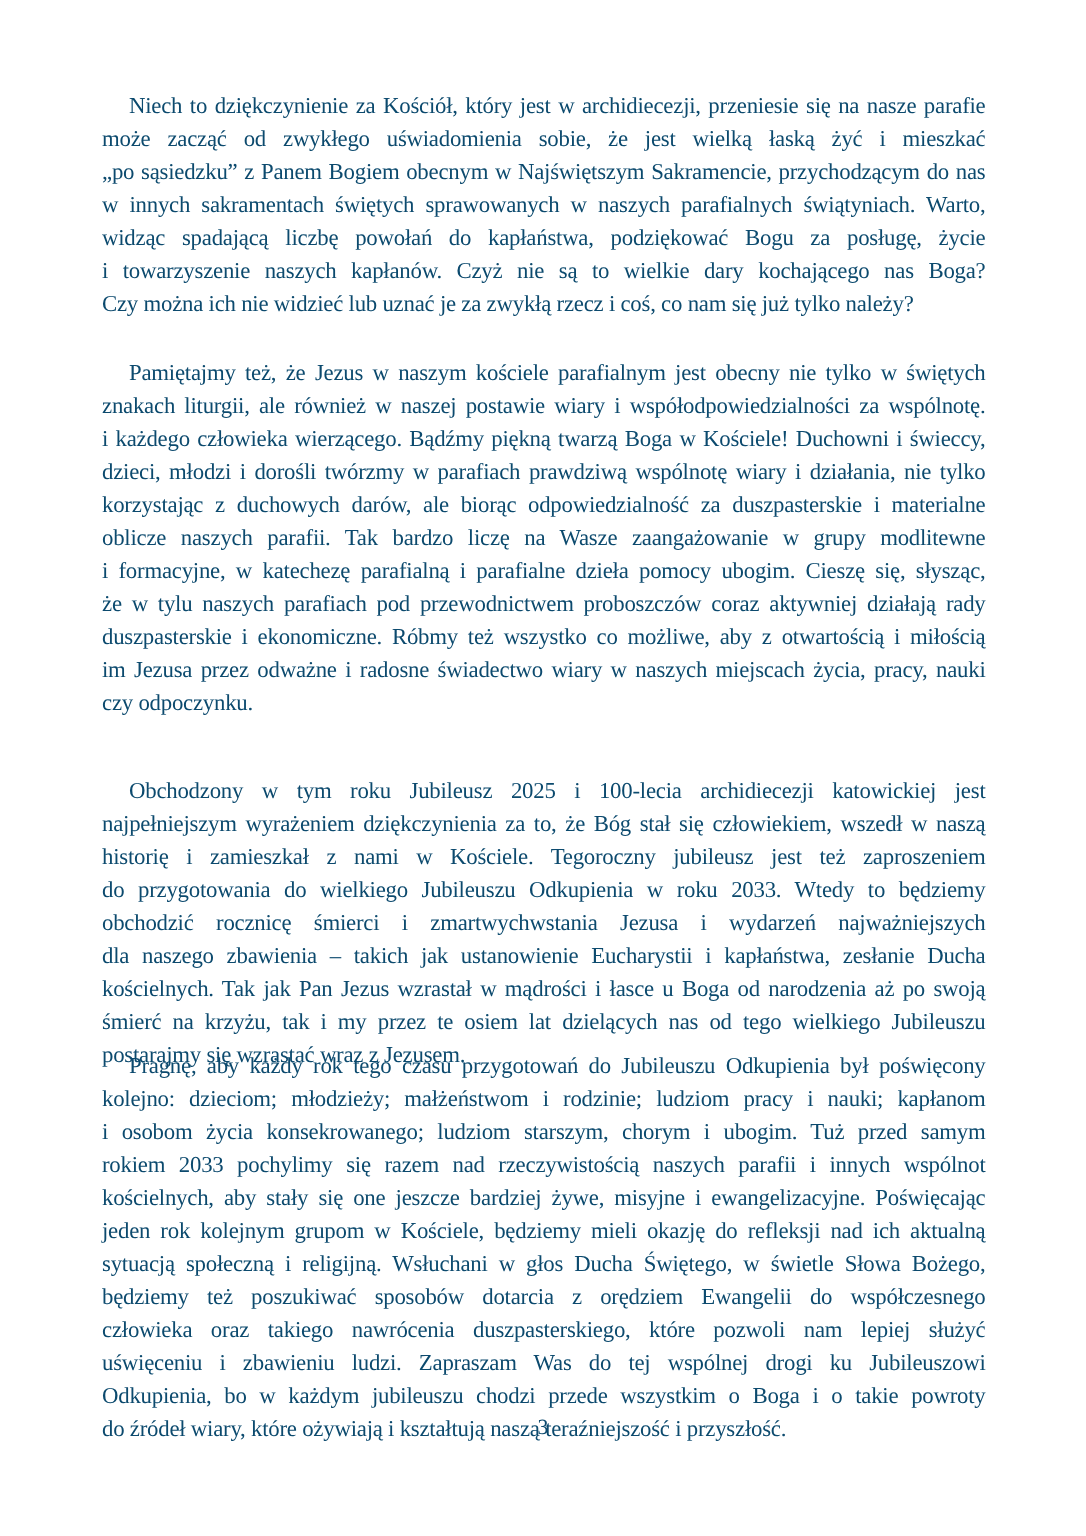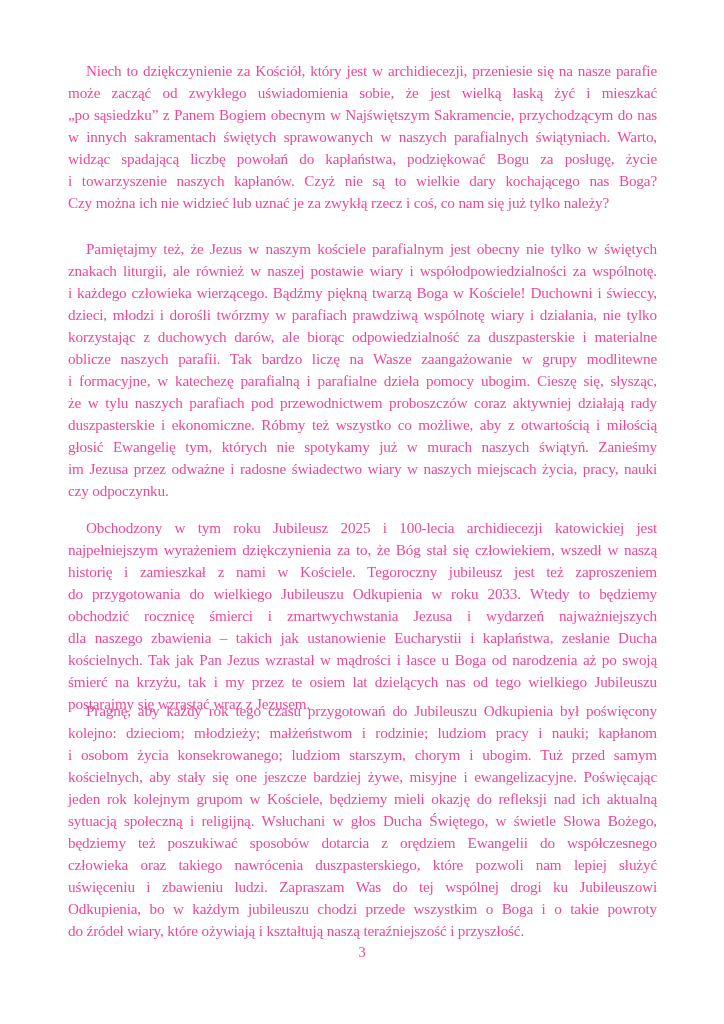--- a/index.html
+++ b/index.html
@@ -1,20 +1,20 @@
 <!DOCTYPE html>
 <html><head>
 <meta charset="utf-8">
 <style>
   html, body { margin: 0; padding: 0; background: #ffffff; }
   body { width: 724px; height: 1024px; position: relative; overflow: hidden; }
   .page {
     position: absolute; left: 0; top: 0; width: 724px; height: 1024px; background: #fff;
     font-family: "Liberation Serif", "DejaVu Serif", serif;
-    color: #ec4899;
+    color: #0c4a6e;
   }
   .para { position: absolute; left: 68px; width: 589px; }
   .line {
     display: block; height: 22px; line-height: 22px; font-size: 15.2px;
     text-align: justify; text-align-last: justify; white-space: nowrap;
     letter-spacing: -0.15px;
   }
   .line.last { text-align-last: left; }
   .line.first { padding-left: 18px; }
   .pagenum {
@@ -40,41 +40,41 @@
   <div class="para" style="top:238px;">
     <span class="line first" style="white-space: nowrap;">Pamiętajmy też, że Jezus w naszym kościele parafialnym jest obecny nie tylko w świętych</span>
     <span class="line" style="white-space: nowrap;">znakach liturgii, ale również w naszej postawie wiary i współodpowiedzialności za wspólnotę.</span>
     <span class="line" style="white-space: nowrap;">i każdego człowieka wierzącego. Bądźmy piękną twarzą Boga w Kościele! Duchowni i świeccy,</span>
     <span class="line" style="white-space: nowrap;">dzieci, młodzi i dorośli twórzmy w parafiach prawdziwą wspólnotę wiary i działania, nie tylko</span>
     <span class="line" style="white-space: nowrap;">korzystając z duchowych darów, ale biorąc odpowiedzialność za duszpasterskie i materialne</span>
     <span class="line" style="white-space: nowrap;">oblicze naszych parafii. Tak bardzo liczę na Wasze zaangażowanie w grupy modlitewne</span>
     <span class="line" style="white-space: nowrap;">i formacyjne, w katechezę parafialną i parafialne dzieła pomocy ubogim. Cieszę się, słysząc,</span>
     <span class="line" style="white-space: nowrap;">że w tylu naszych parafiach pod przewodnictwem proboszczów coraz aktywniej działają rady</span>
     <span class="line" style="white-space: nowrap;">duszpasterskie i ekonomiczne. Róbmy też wszystko co możliwe, aby z otwartością i miłością</span>
-    <span class="line" style="white-space: nowrap;">głosić Ewangelię tym, których nie spotykamy już w murach naszych świątyń. Zanieśmy</span>
     <span class="line" style="white-space: nowrap;">im Jezusa przez odważne i radosne świadectwo wiary w naszych miejscach życia, pracy, nauki</span>
     <span class="line last">czy odpoczynku.</span>
   </div>
 
   <div class="para" style="top:517px;">
     <span class="line first" style="white-space: nowrap;">Obchodzony w tym roku Jubileusz 2025 i 100-lecia archidiecezji katowickiej jest</span>
     <span class="line" style="white-space: nowrap;">najpełniejszym wyrażeniem dziękczynienia za to, że Bóg stał się człowiekiem, wszedł w naszą</span>
     <span class="line" style="white-space: nowrap;">historię i zamieszkał z nami w Kościele. Tegoroczny jubileusz jest też zaproszeniem</span>
     <span class="line" style="white-space: nowrap;">do przygotowania do wielkiego Jubileuszu Odkupienia w roku 2033. Wtedy to będziemy</span>
     <span class="line" style="white-space: nowrap;">obchodzić rocznicę śmierci i zmartwychwstania Jezusa i wydarzeń najważniejszych</span>
     <span class="line" style="white-space: nowrap;">dla naszego zbawienia – takich jak ustanowienie Eucharystii i kapłaństwa, zesłanie Ducha</span>
     <span class="line" style="white-space: nowrap;">kościelnych. Tak jak Pan Jezus wzrastał w mądrości i łasce u Boga od narodzenia aż po swoją</span>
     <span class="line" style="white-space: nowrap;">śmierć na krzyżu, tak i my przez te osiem lat dzielących nas od tego wielkiego Jubileuszu</span>
     <span class="line last">postarajmy się wzrastać wraz z Jezusem.</span>
   </div>
 
   <div class="para" style="top:700px;">
     <span class="line first" style="white-space: nowrap;">Pragnę, aby każdy rok tego czasu przygotowań do Jubileuszu Odkupienia był poświęcony</span>
     <span class="line" style="white-space: nowrap;">kolejno: dzieciom; młodzieży; małżeństwom i rodzinie; ludziom pracy i nauki; kapłanom</span>
     <span class="line" style="white-space: nowrap;">i osobom życia konsekrowanego; ludziom starszym, chorym i ubogim. Tuż przed samym</span>
+    <span class="line" style="white-space: nowrap;">rokiem 2033 pochylimy się razem nad rzeczywistością naszych parafii i innych wspólnot</span>
     <span class="line" style="white-space: nowrap;">kościelnych, aby stały się one jeszcze bardziej żywe, misyjne i ewangelizacyjne. Poświęcając</span>
     <span class="line" style="white-space: nowrap;">jeden rok kolejnym grupom w Kościele, będziemy mieli okazję do refleksji nad ich aktualną</span>
     <span class="line" style="white-space: nowrap;">sytuacją społeczną i religijną. Wsłuchani w głos Ducha Świętego, w świetle Słowa Bożego,</span>
     <span class="line" style="white-space: nowrap;">będziemy też poszukiwać sposobów dotarcia z orędziem Ewangelii do współczesnego</span>
     <span class="line" style="white-space: nowrap;">człowieka oraz takiego nawrócenia duszpasterskiego, które pozwoli nam lepiej służyć</span>
     <span class="line" style="white-space: nowrap;">uświęceniu i zbawieniu ludzi. Zapraszam Was do tej wspólnej drogi ku Jubileuszowi</span>
     <span class="line" style="white-space: nowrap;">Odkupienia, bo w każdym jubileuszu chodzi przede wszystkim o Boga i o takie powroty</span>
     <span class="line last">do źródeł wiary, które ożywiają i kształtują naszą teraźniejszość i przyszłość.</span>
   </div>
 

